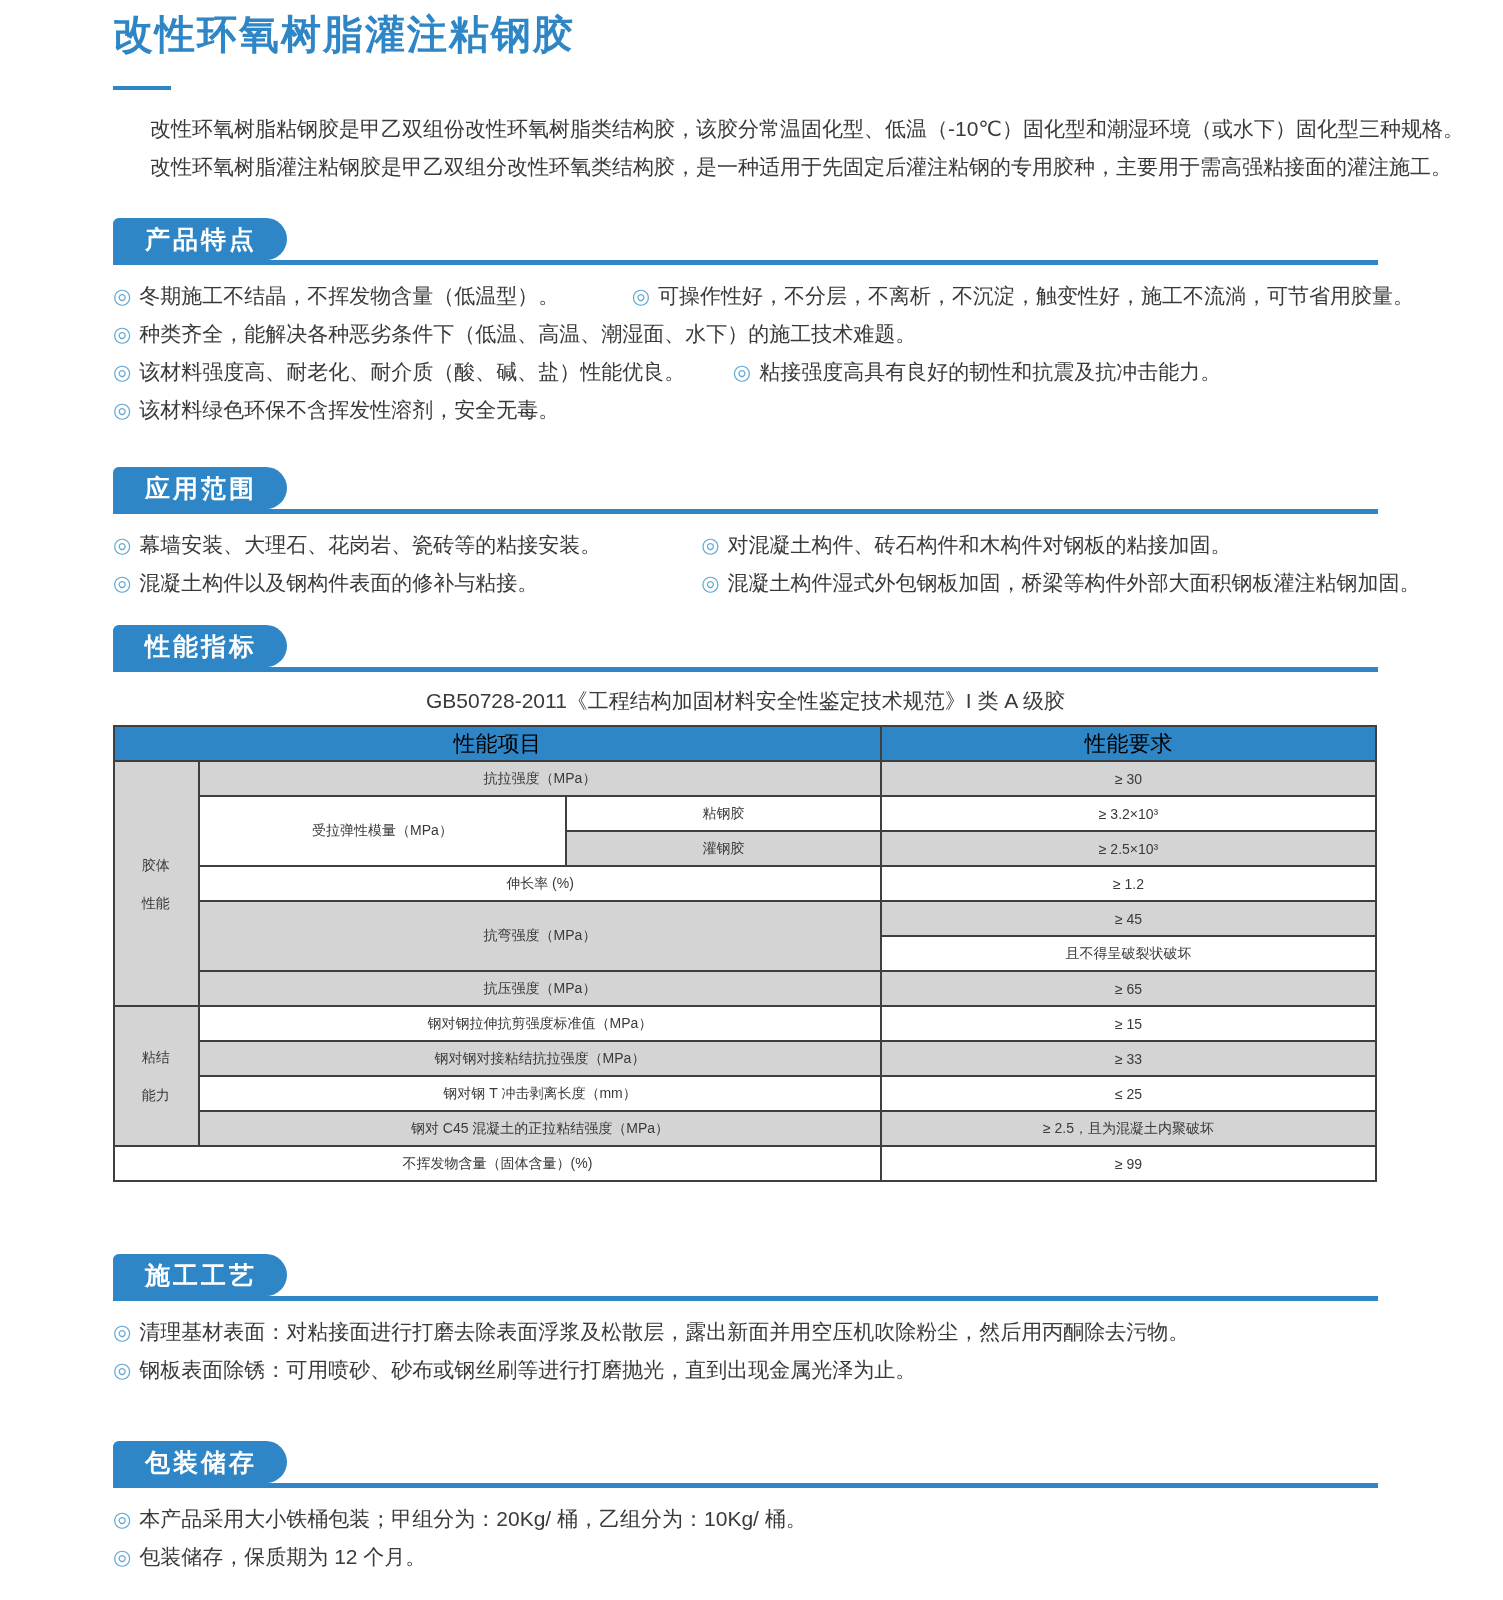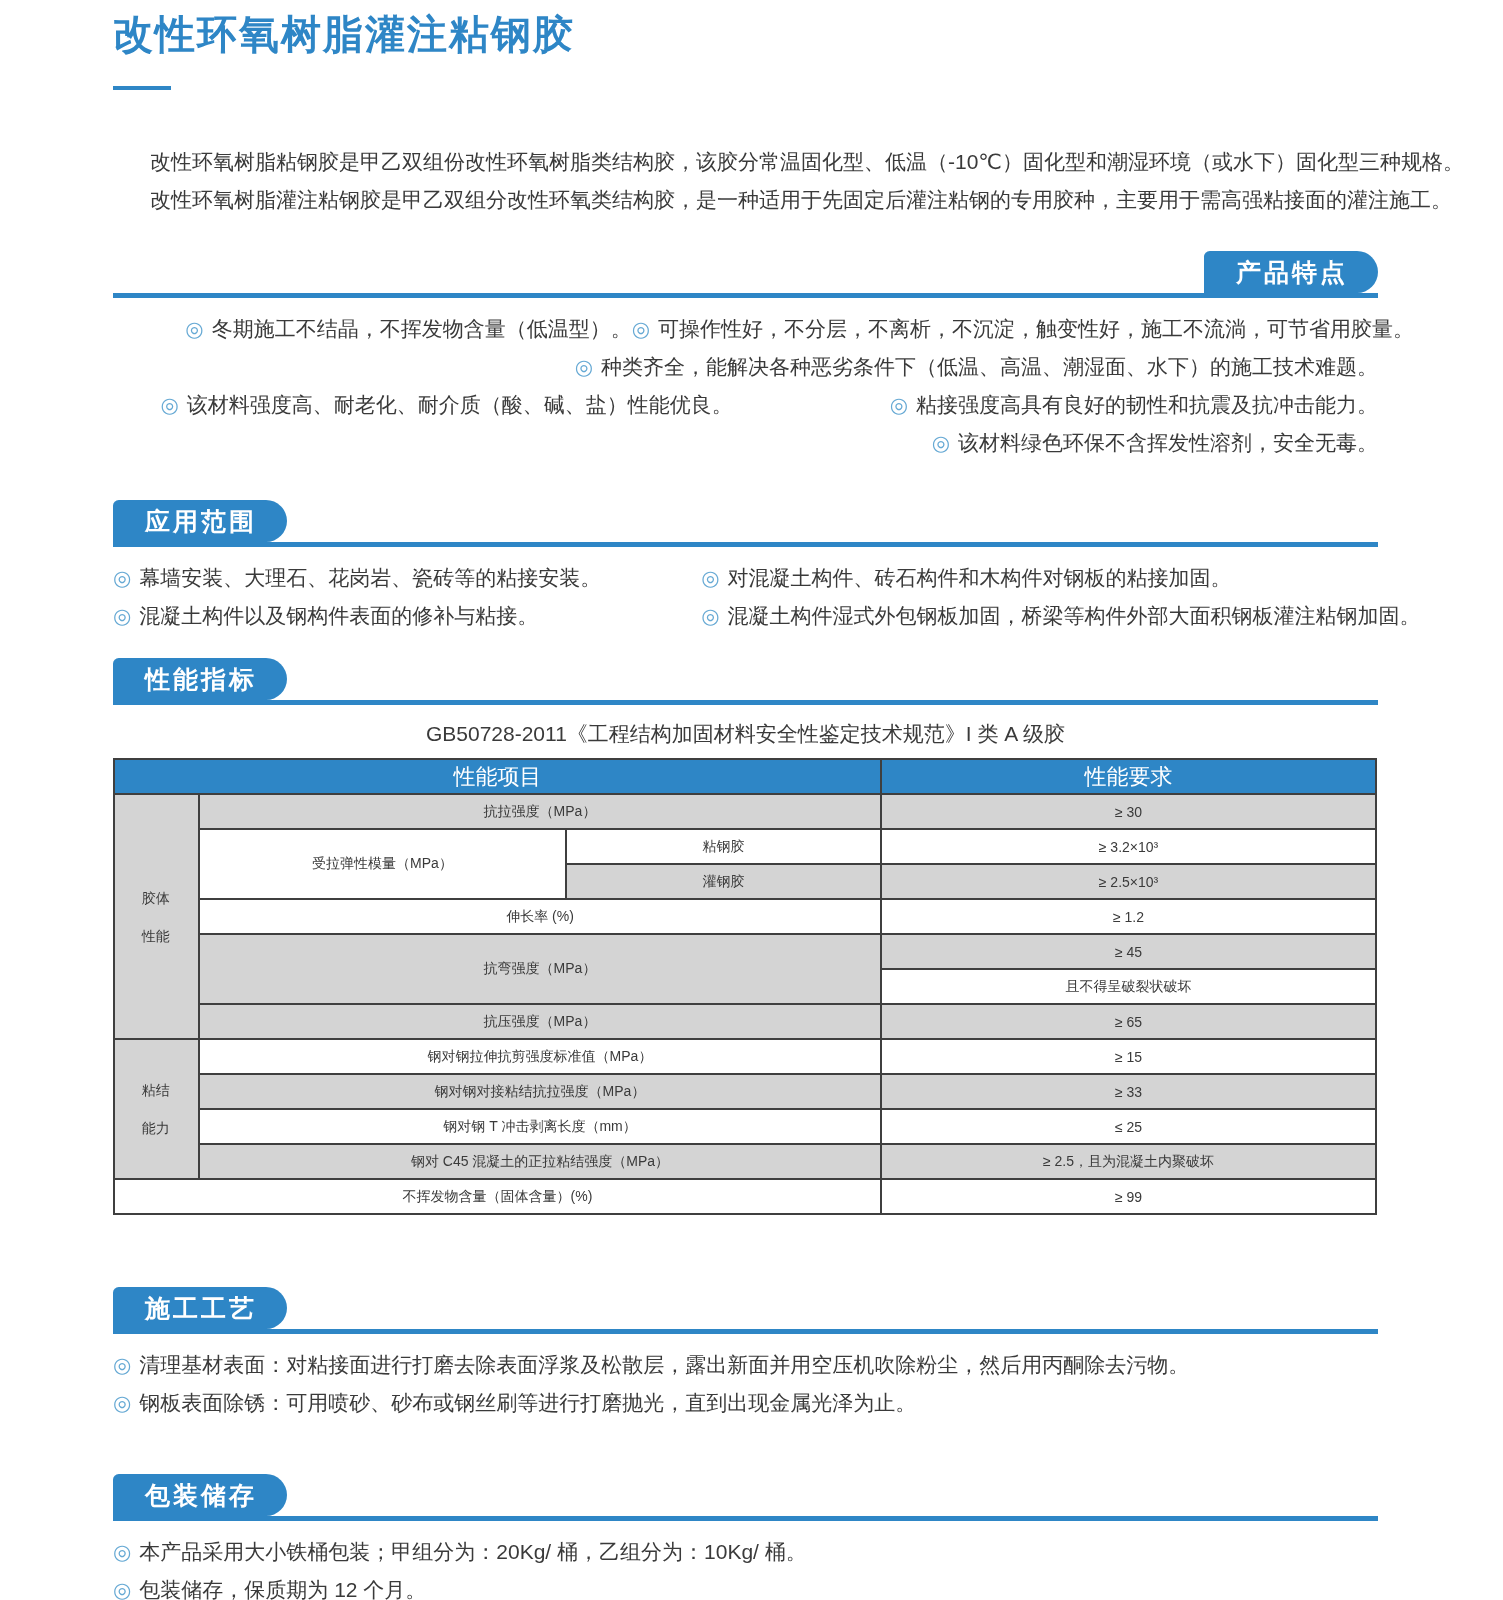--- a/index.html
+++ b/index.html
@@ -22,21 +22,21 @@
   .doc-title{
     font-size:40px;font-weight:bold;color:var(--accent);
     letter-spacing:2px;line-height:52px;
   }
   .title-underline{
     width:58px;height:4px;background:var(--accent);
     margin-top:26px;
   }
 
   
-  .intro{margin-top:53px;padding-left:37px;text-align:right;}
+  .intro{margin-top:20px;padding-left:37px;text-align:right;}
   .intro p{font-size:21px;line-height:38px;white-space:nowrap;}
 
   
   .section{margin-top:0;}
   .section-header{
     border-bottom:5px solid var(--accent);
     line-height:0;
   }
   .section-tab{
     display:inline-block;
@@ -74,31 +74,31 @@
   table.perf col.c-prop{width:367px;}
   table.perf col.c-sub{width:315px;}
   table.perf col.c-val{width:495px;}
   table.perf th,table.perf td{
     border:2px solid var(--border);
     height:35px;text-align:center;vertical-align:middle;
     font-size:14px;font-weight:normal;
     padding:0 6px;
   }
   table.perf th{
-    background:var(--accent);color:#ffffff;font-size:22px;
+    background:var(--accent);color:#000000;font-size:22px;
     border-color:var(--border);
     margin-top:8px;
   }
   td.bg-gray{background:var(--row-gray);}
   td.bg-white{background:#FFFFFF;}
   td.group-cell{background:var(--row-gray);}
   .group-label{display:inline-block;width:2.1em;line-height:38px;text-align:left;}
 
   
-  .sec-features{margin-top:32px;text-align:right;}
+  .sec-features{margin-top:32px;}
   .sec-applications{margin-top:38px;}
   .sec-performance{margin-top:23px;}
   .sec-construction{margin-top:72px;}
   .sec-packaging{margin-top:52px;}
 </style>
 </head>
 <body>
 
 <div class="page">
 

